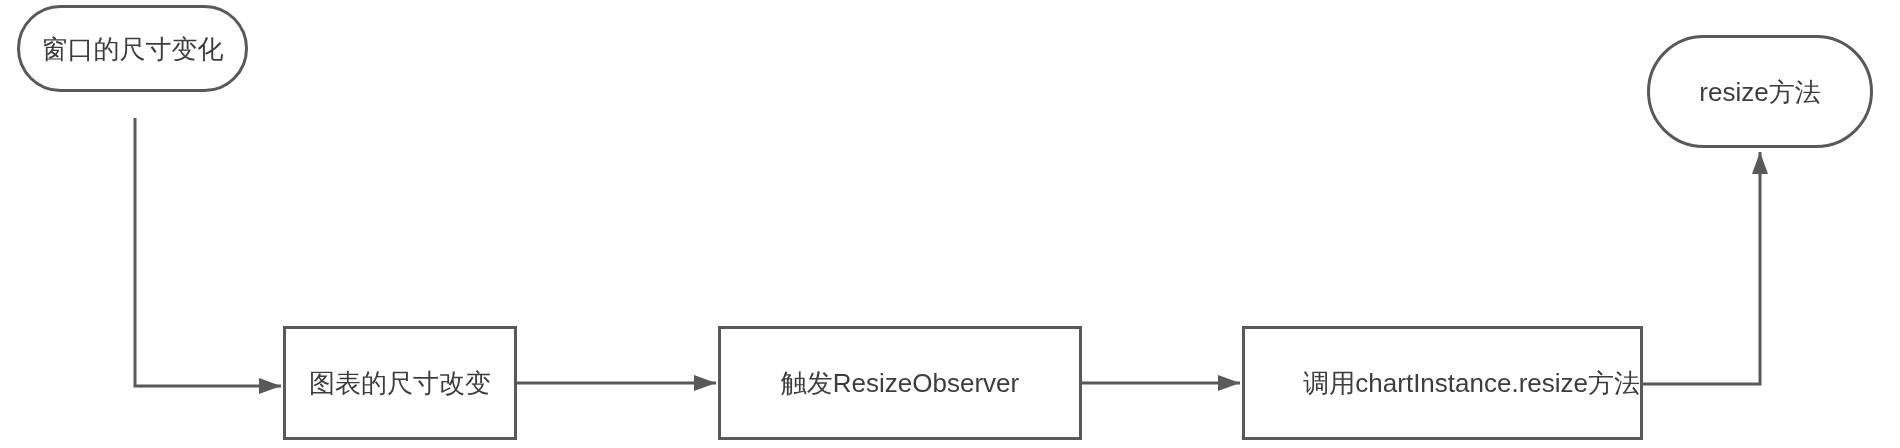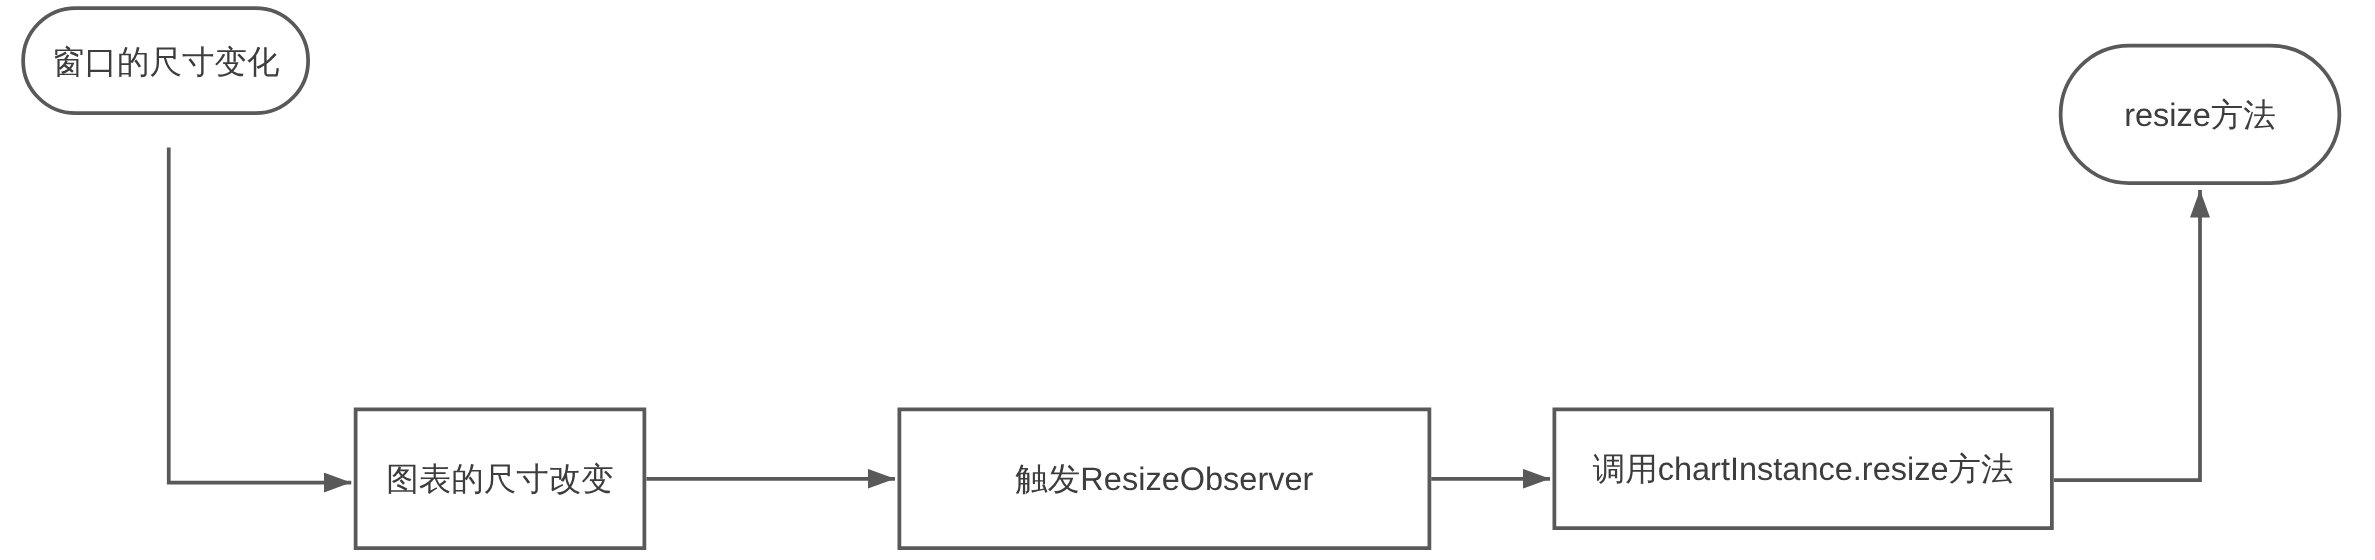--- a/index.html
+++ b/index.html
@@ -44,22 +44,22 @@
     color: var(--text);
     font-size: 26px;
     line-height: 1;
     white-space: nowrap;
     text-align: center;
   }
   .terminal { border-radius: 57px; }
   .process  { border-radius: 0; }
   .node-a { left: 17px;   top: 5px;   width: 231px; height: 87px; }
   .node-b { left: 283px;  top: 326px; width: 234px; height: 114px; }
-  .node-c { left: 718px;  top: 326px; width: 427px; height: 114px; }
-  .node-d { left: 1242px; top: 326px; width: 401px; height: 98px; }
+  .node-c { left: 718px;  top: 326px; width: 364px; height: 114px; }
+  .node-d { left: 1242px; top: 326px; width: 401px; height: 114px; justify-content: flex-end; }
   .node-e { left: 1647px; top: 35px;  width: 226px; height: 113px; }
 </style>
 </head>
 <body>
 
 <div class="canvas">
 
   <svg class="edges" viewBox="0 0 1900 448" xmlns="http://www.w3.org/2000/svg" aria-hidden="true">
     <defs>
       <marker id="arrow" viewBox="0 0 22 16" refX="22" refY="8" markerWidth="22" markerHeight="16" markerUnits="userSpaceOnUse" orient="auto">

